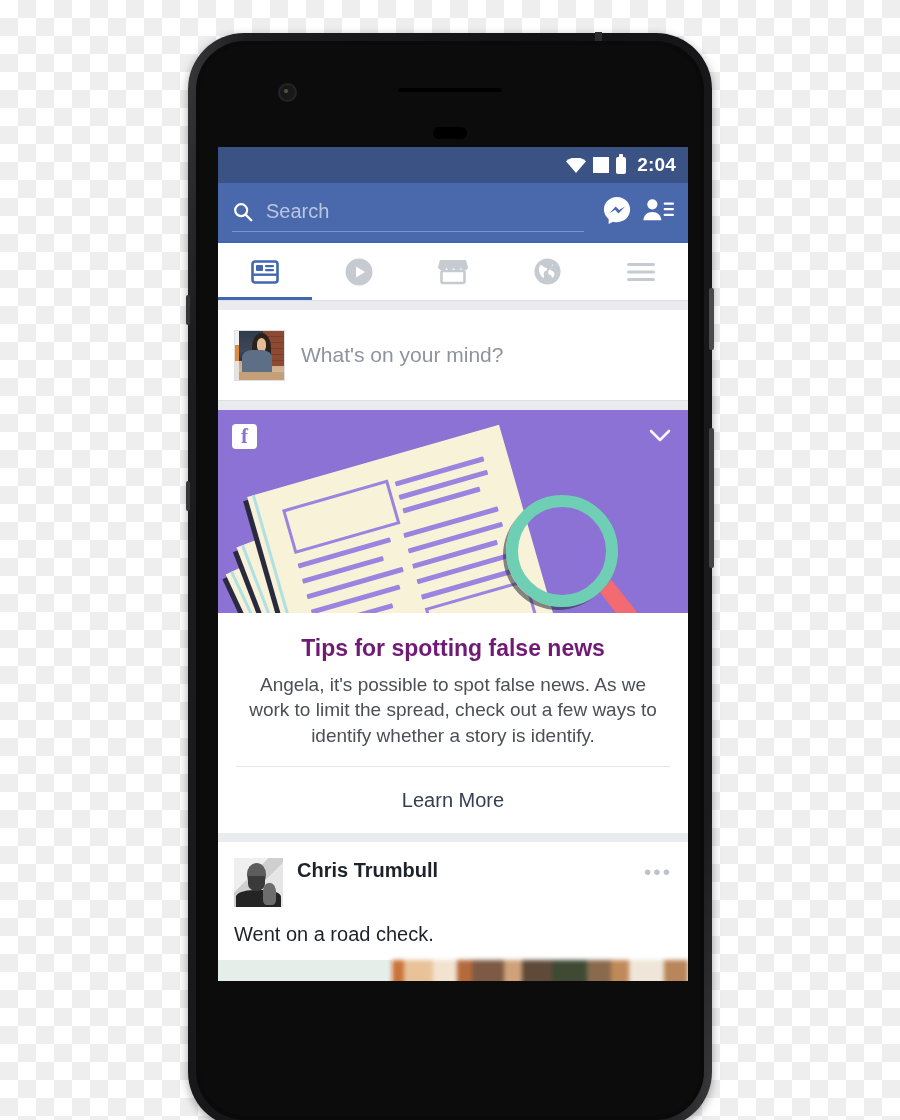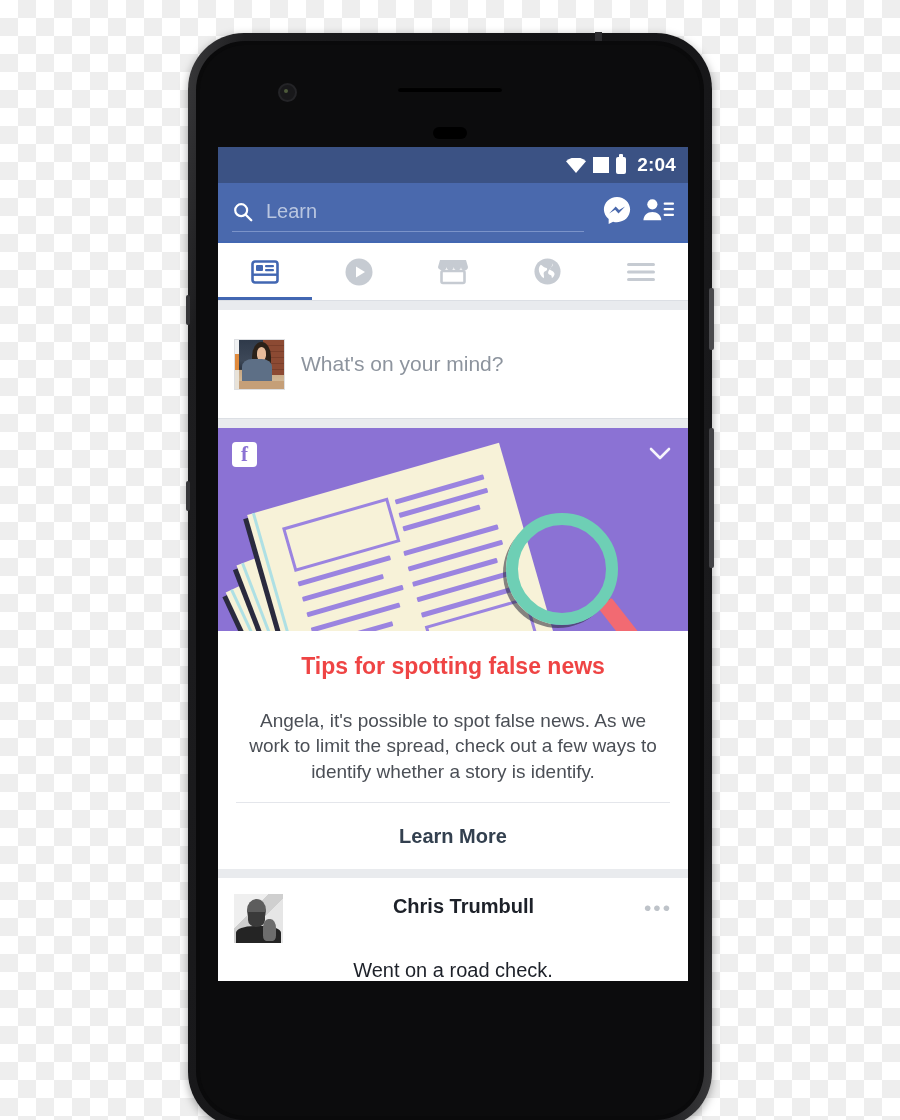--- a/index.html
+++ b/index.html
@@ -233,21 +233,21 @@
   .tab.active { box-shadow: inset 0 -3px 0 #4267b2; }
 
   .feed-gap { height: 9px; background: #e9ebee; }
 
   
   .composer {
     background: #ffffff;
     display: flex;
     align-items: center;
     height: 82px;
-    padding: 13px 16px;
+    padding: 4px 16px;
     gap: 16px;
     border-bottom: 1px solid #dcdfe4;
   }
   .avatar-me {
     width: 49px;
     height: 49px;
     flex: 0 0 auto;
     border: 1px solid #dddfe2;
     background:
       linear-gradient(180deg, #2f3a4a 0%, #3d4858 42%, #2a3340 60%, #c8a884 62%, #d8c2a2 100%),
@@ -373,40 +373,40 @@
     transform-origin: top left;
   }
 
   .card-body {
     padding: 22px 26px 18px;
     text-align: center;
   }
   .card-title {
     font-size: 23px;
     font-weight: bold;
-    color: #ef4444;
-    margin-bottom: 28px;
+    color: #701a75;
+    margin-bottom: 10px;
   }
   .card-text {
     font-size: 19px;
     line-height: 1.33;
     color: #4b4f56;
   }
   .card-sep { height: 1px; background: #e4e6eb; margin: 0 18px; }
   .card-cta {
     text-align: center;
     padding: 22px 0 21px;
     font-size: 20px;
-    font-weight: bold;
+    font-weight: normal;
     color: #33404f;
     cursor: pointer;
   }
 
   
-  .post { background: #ffffff; text-align: center; }
+  .post { background: #ffffff; }
   .post-head {
     display: flex;
     align-items: flex-start;
     padding: 16px 16px 0;
     gap: 14px;
   }
   .avatar-post {
     width: 49px; height: 49px; flex: 0 0 auto;
     position: relative; overflow: hidden;
     background: #d7d7d7;
@@ -508,21 +508,21 @@
           </div>
           <div class="clock">2:04</div>
         </div>
 
         <div class="searchbar">
           <div class="search-field">
             <svg width="22" height="22" viewBox="0 0 24 24">
               <circle cx="10" cy="10" r="6.5" fill="none" stroke="#ffffff" stroke-width="2.4"></circle>
               <line x1="15" y1="15" x2="21" y2="21" stroke="#ffffff" stroke-width="2.6" stroke-linecap="round"></line>
             </svg>
-            <span class="search-placeholder">Learn</span>
+            <span class="search-placeholder">Search</span>
           </div>
           <div class="hdr-icon">
             <svg width="30" height="30" viewBox="0 0 32 32">
               <path d="M16 2C8 2 2 8 2 15.3c0 4.1 2 7.8 5.1 10.2V31l4.7-2.6c1.3.4 2.7.6 4.2.6 8 0 14-6 14-13.7C30 8 24 2 16 2z" fill="#ffffff"></path>
               <path d="M7.6 19.6l7-7.4 3.6 3.8 6.4-3.8-7 7.4-3.6-3.8z" fill="#4a69ad"></path>
             </svg>
           </div>
           <div class="hdr-icon">
             <svg width="32" height="28" viewBox="0 0 34 28">
               <circle cx="11" cy="8" r="5.4" fill="#ffffff"></circle>

